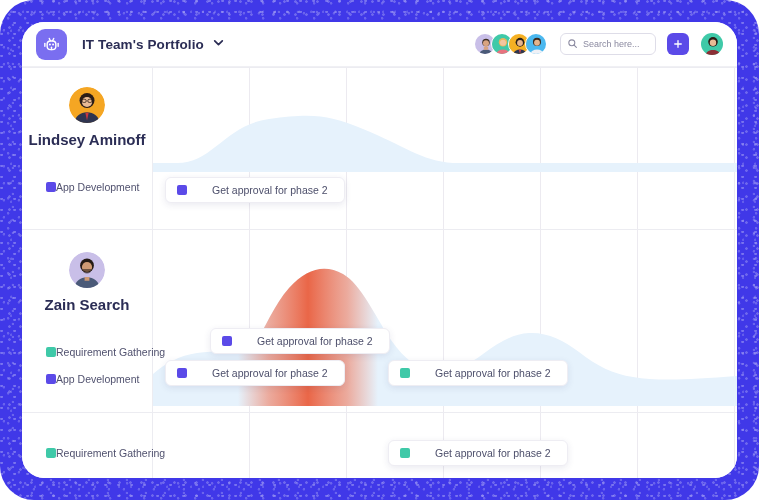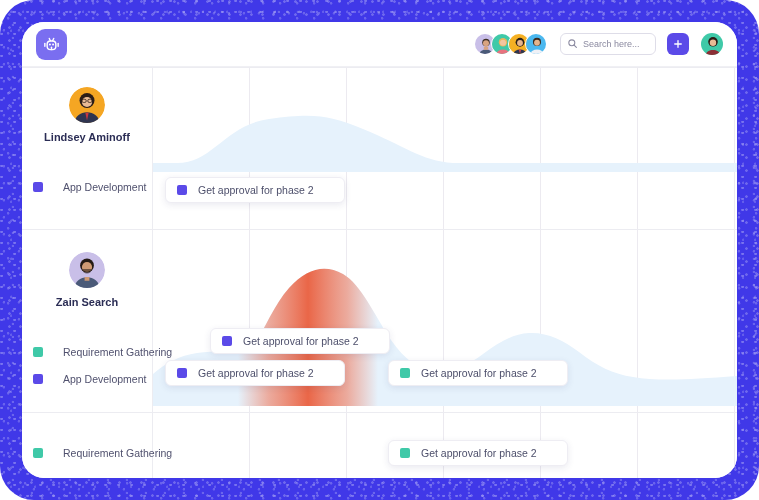--- a/index.html
+++ b/index.html
@@ -183,31 +183,31 @@
     align-items: center;
   }
   .person-avatar {
     width: 36px; height: 36px;
     border-radius: 50%;
     overflow: hidden;
   }
   .person-avatar svg { display: block; }
   .person-name {
     margin-top: 8px;
-    font-size: 11px;
+    font-size: 15px;
     font-weight: 700;
     color: #2b2d55;
     white-space: nowrap;
   }
 
   .tag-row {
     display: flex;
     align-items: center;
-    gap: 20px;
-    padding-left: 11px;
+    gap: 0;
+    padding-left: 24px;
   }
   .swatch {
     width: 10px; height: 10px;
     border-radius: 2px;
     flex: none;
   }
   .tag-label {
     font-size: 10.5px;
     color: #50516e;
     white-space: nowrap;
@@ -223,21 +223,21 @@
   
   .task-card {
     position: absolute;
     height: 26px;
     background: #ffffff;
     border: 1px solid #eeedf3;
     border-radius: 6px;
     box-shadow: 0 2px 7px rgba(50,45,110,.10);
     display: flex;
     align-items: center;
-    gap: 11px;
+    gap: 25px;
     padding-left: 11px;
   }
   .task-label {
     font-size: 10.5px;
     color: #4d4f6b;
     white-space: nowrap;
   }
 </style>
 </head>
 <body>
@@ -255,20 +255,28 @@
           <line x1="9.2" y1="4.4" x2="10.6" y2="7.2"></line>
           <line x1="14.8" y1="4.4" x2="13.4" y2="7.2"></line>
           <circle cx="10" cy="12" r="1.25" fill="#ffffff" stroke="none"></circle>
           <circle cx="14" cy="12" r="1.25" fill="#ffffff" stroke="none"></circle>
           <line x1="3.6" y1="10.6" x2="3.6" y2="14.2"></line>
           <line x1="20.4" y1="10.6" x2="20.4" y2="14.2"></line>
           <line x1="12" y1="15.4" x2="12" y2="18.4"></line>
         </svg>
       </div>
 
+      <div id="title-group">
+        <span id="portfolio-title">IT Team's Portfolio</span>
+        <span class="chevron">
+          <svg width="13" height="13" viewBox="0 0 24 24" fill="none" stroke="#2b2d55" stroke-width="3.2" stroke-linecap="round" stroke-linejoin="round">
+            <polyline points="5,9 12,16 19,9"></polyline>
+          </svg>
+        </span>
+      </div>
 
       <div id="header-right">
 
         <div id="avatar-stack">
           <div class="av">
             <svg width="22" height="22" viewBox="0 0 24 24">
               <rect width="24" height="24" fill="#c9bfe8"></rect>
               <circle cx="12" cy="9.2" r="4.1" fill="#3d2f24"></circle>
               <circle cx="12" cy="10" r="3.3" fill="#d9a380"></circle>
               <path d="M4 24c0-4.3 3.6-7 8-7s8 2.7 8 7z" fill="#4a5a78"></path>

